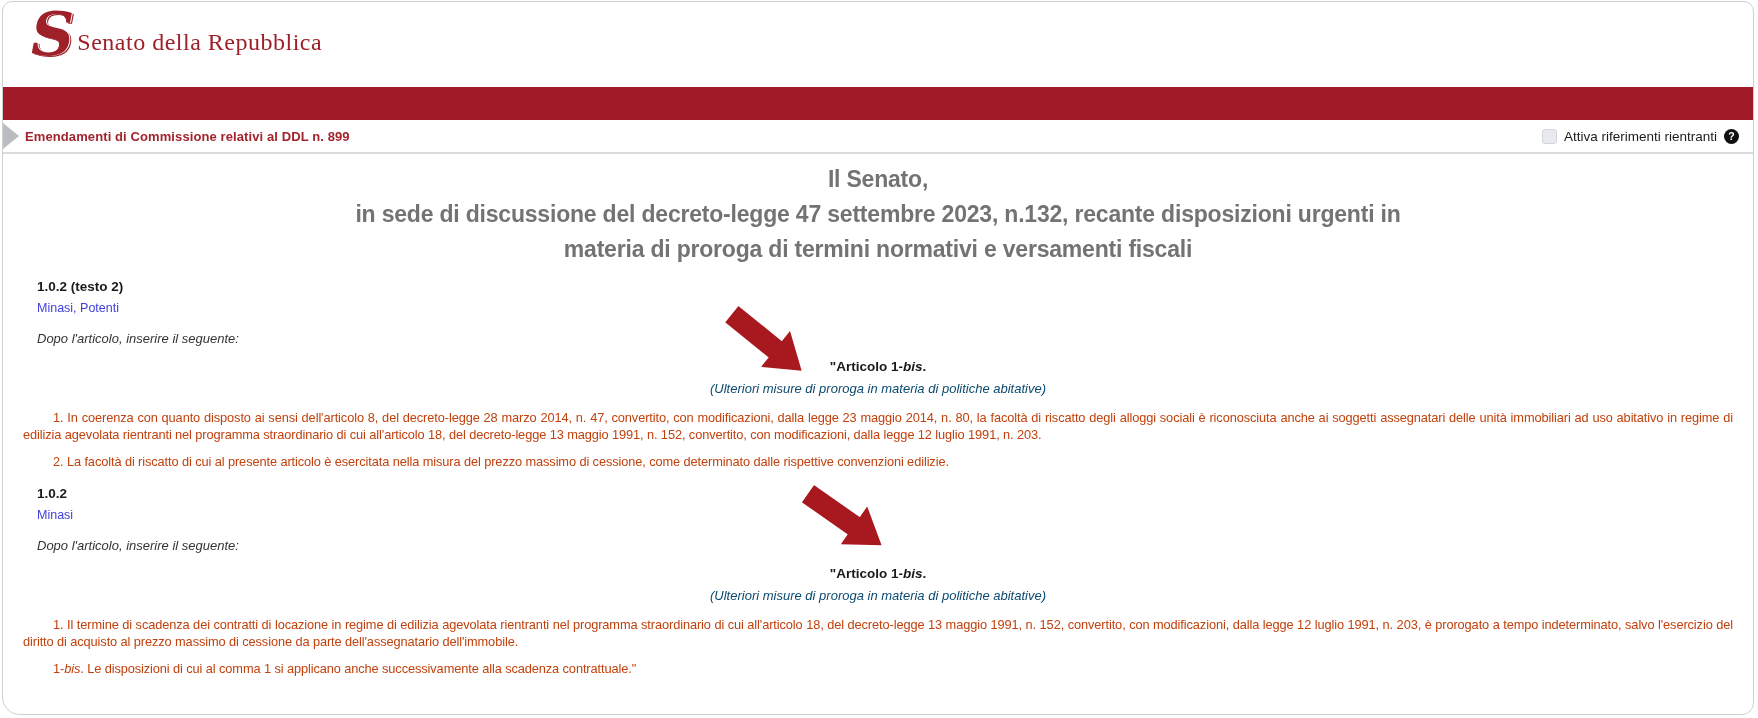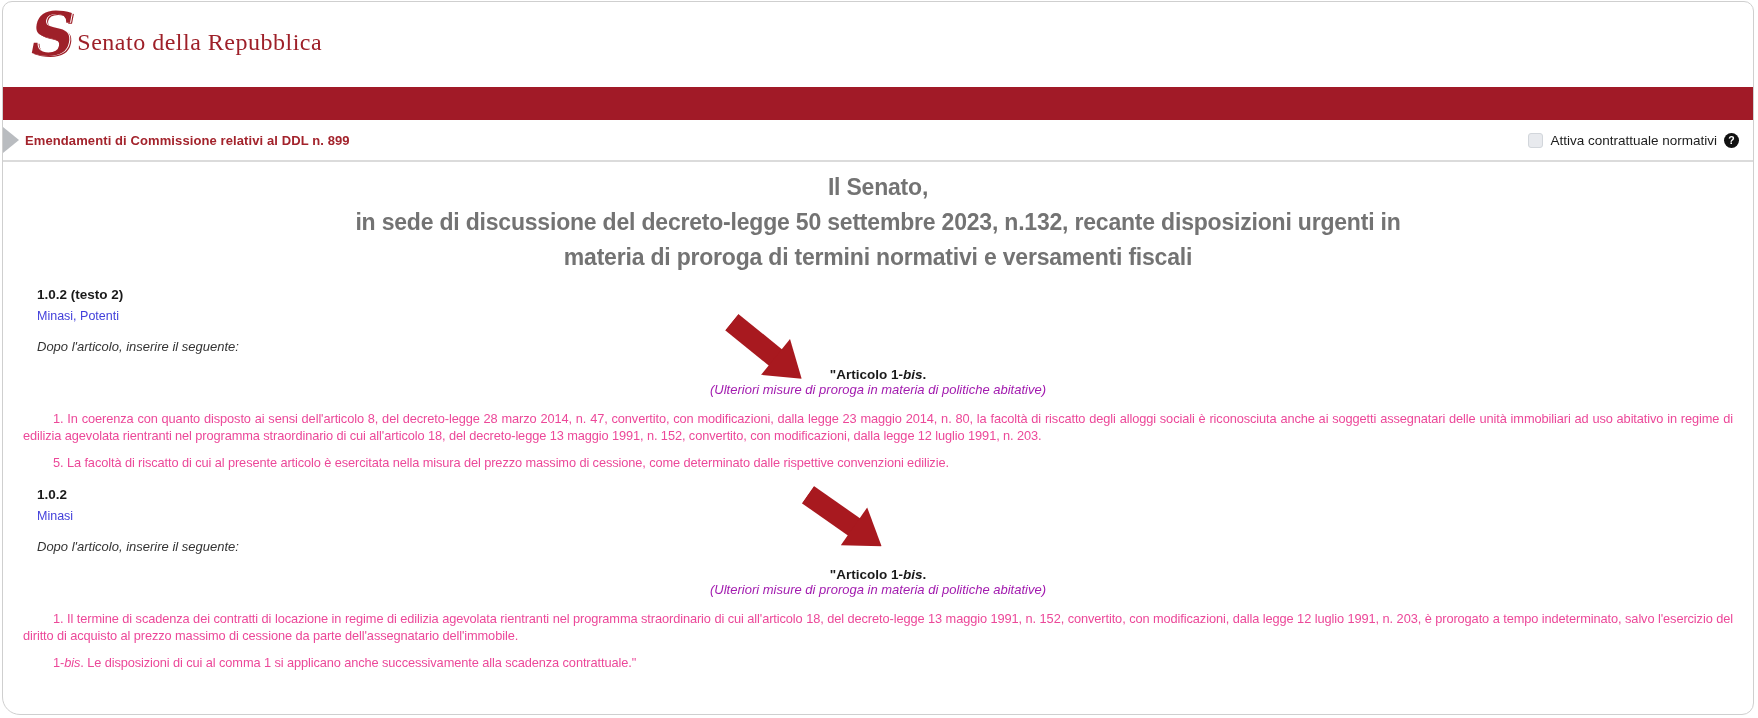--- a/index.html
+++ b/index.html
@@ -16,49 +16,49 @@
   .logo-s {
     font-family:"DejaVu Serif",serif; font-style:italic; font-weight:bold;
     font-size:60px; line-height:.82; color:#9E2029;
     text-shadow:1px 0 0 #fff, 2px 1px 0 #9E2029;
   }
   .logo-text { font-family:"Liberation Serif","DejaVu Serif",serif; font-size:24px; color:#9E2029; padding-bottom:3px; letter-spacing:.5px;margin-top:16px; }
 
   .red-bar { height:33px; background:#A11A27; }
 
   
-  .toolbar { height:42px; display:flex; align-items:center; justify-content:space-between; padding-right:14px; border-bottom:2px solid #dbdbdb; }
+  .toolbar { height:34px; display:flex; align-items:center; justify-content:space-between; padding-right:14px; border-bottom:2px solid #dbdbdb; }
   .crumb-left { display:flex; align-items:center; }
   .crumb-triangle { width:0; height:0; border-top:13px solid transparent; border-bottom:13px solid transparent; border-left:16px solid #b9bcc0; margin-right:6px; }
   .breadcrumb { font-size:13px; font-weight:bold; color:#A3232C; letter-spacing:.1px; }
   .toggle-wrap { display:flex; align-items:center; gap:7px; }
   .checkbox { width:15px; height:15px; background:#e8eaee; border:1px solid #d2d6db; border-radius:3px; cursor:pointer; }
   .toggle-label { font-size:13.5px; color:#1c1c1c; cursor:pointer; }
   .help-icon { width:15px; height:15px; background:#111; color:#fff; border-radius:50%; font-size:10.5px; font-weight:bold; display:flex; align-items:center; justify-content:center; cursor:pointer; }
 
   
   main { padding:0 20px; }
   .doc-heading { text-align:center; font-size:23px; font-weight:bold; color:#737373; line-height:35px; margin:8px 0 10px; letter-spacing:-.2px; }
   .doc-heading span { display:block; }
 
   .amendment-number { font-weight:bold; font-size:13.5px; color:#1a1a1a; margin:12px 0 0 14px; }
   .proponents { display:inline-block; margin:7px 13px 0 14px; font-size:12.5px; color:#4340DB; cursor:pointer; text-decoration:none; }
   .instruction { font-style:italic; font-size:13px; color:#333; margin:15px 0 0 14px; }
 
   .article-head { position:relative; text-align:center; margin-top:13px; }
   .article-title { font-weight:bold; font-size:13.5px; color:#1a1a1a; }
   .article-title .emph { font-style:italic; }
-  .article-rubric { font-style:italic; font-size:13px; color:#a21caf; }
+  .article-rubric { font-style:italic; font-size:13px; color:#0c4a6e; margin-top:7px; }
 
   .arrow { position:absolute; width:90px; height:50px; }
   .arrow svg { display:block; width:90px; height:50px; }
   .arrow-1 { left:calc(50% - 156px); top:-42px; transform:rotate(39deg); }
   .arrow-2 { left:calc(50% - 78px); top:-72px; transform:rotate(35deg); }
 
-  .para { font-size:12.8px; line-height:17px; color:#ec4899; text-align:justify; text-indent:30px; margin-top:10px; letter-spacing:-.1px; }
+  .para { font-size:12.8px; line-height:17px; color:#c2410c; text-align:justify; text-indent:30px; margin-top:10px; letter-spacing:-.1px; }
   .para.first { margin-top:13px; }
   .amendment-2 { margin-top:16px; }
   .para .emph, .instruction .emph { font-style:italic; }
 </style>
 </head>
 <body>
 
 <div class="page">
 
   <header class="site-header">
@@ -70,30 +70,30 @@
 
   <div class="red-bar"></div>
 
   <div class="toolbar">
     <div class="crumb-left">
       <span class="crumb-triangle"></span>
       <span class="breadcrumb">Emendamenti di Commissione relativi al DDL n. 899</span>
     </div>
     <div class="toggle-wrap">
       <span class="checkbox"></span>
-      <span class="toggle-label">Attiva contrattuale normativi</span>
+      <span class="toggle-label">Attiva riferimenti rientranti</span>
       <span class="help-icon">?</span>
     </div>
   </div>
 
   <main>
 
     <h1 class="doc-heading">
       <span>Il Senato,</span>
-      <span>in sede di discussione del decreto-legge 50 settembre 2023, n.132, recante disposizioni urgenti in</span>
+      <span>in sede di discussione del decreto-legge 47 settembre 2023, n.132, recante disposizioni urgenti in</span>
       <span>materia di proroga di termini normativi e versamenti fiscali</span>
     </h1>
 
     <section class="amendment">
       <div class="amendment-number">1.0.2 (testo 2)</div>
       <a class="proponents">Minasi, Potenti</a>
       <p class="instruction">Dopo l'articolo, inserire il seguente:</p>
 
       <div class="article-head">
         <span class="arrow arrow-1">
@@ -102,21 +102,21 @@
             <polygon points="56,2 90,25.5 56,48" fill="#A8191F"></polygon>
           </svg>
         </span>
         <div class="article-title">
           <span>"Articolo 1-</span><span class="emph">bis</span><span>.</span>
         </div>
         <div class="article-rubric">(Ulteriori misure di proroga in materia di politiche abitative)</div>
       </div>
 
       <p class="para first">1. In coerenza con quanto disposto ai sensi dell'articolo 8, del decreto-legge 28 marzo 2014, n. 47, convertito, con modificazioni, dalla legge 23 maggio 2014, n. 80, la facoltà di riscatto degli alloggi sociali è riconosciuta anche ai soggetti assegnatari delle unità immobiliari ad uso abitativo in regime di edilizia agevolata rientranti nel programma straordinario di cui all'articolo 18, del decreto-legge 13 maggio 1991, n. 152, convertito, con modificazioni, dalla legge 12 luglio 1991, n. 203.</p>
-      <p class="para">5. La facoltà di riscatto di cui al presente articolo è esercitata nella misura del prezzo massimo di cessione, come determinato dalle rispettive convenzioni edilizie.</p>
+      <p class="para">2. La facoltà di riscatto di cui al presente articolo è esercitata nella misura del prezzo massimo di cessione, come determinato dalle rispettive convenzioni edilizie.</p>
     </section>
 
     <section class="amendment amendment-2">
       <div class="amendment-number">1.0.2</div>
       <a class="proponents">Minasi</a>
       <p class="instruction">Dopo l'articolo, inserire il seguente:</p>
 
       <div class="article-head">
         <span class="arrow arrow-2">
           <svg viewBox="0 0 90 50" xmlns="http://www.w3.org/2000/svg">

